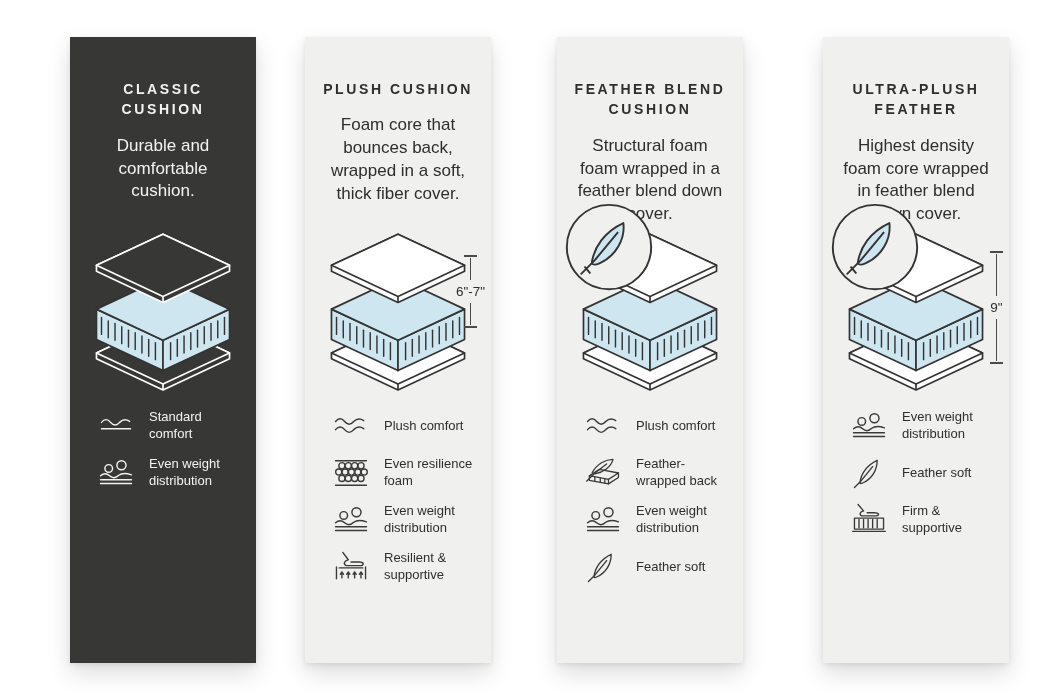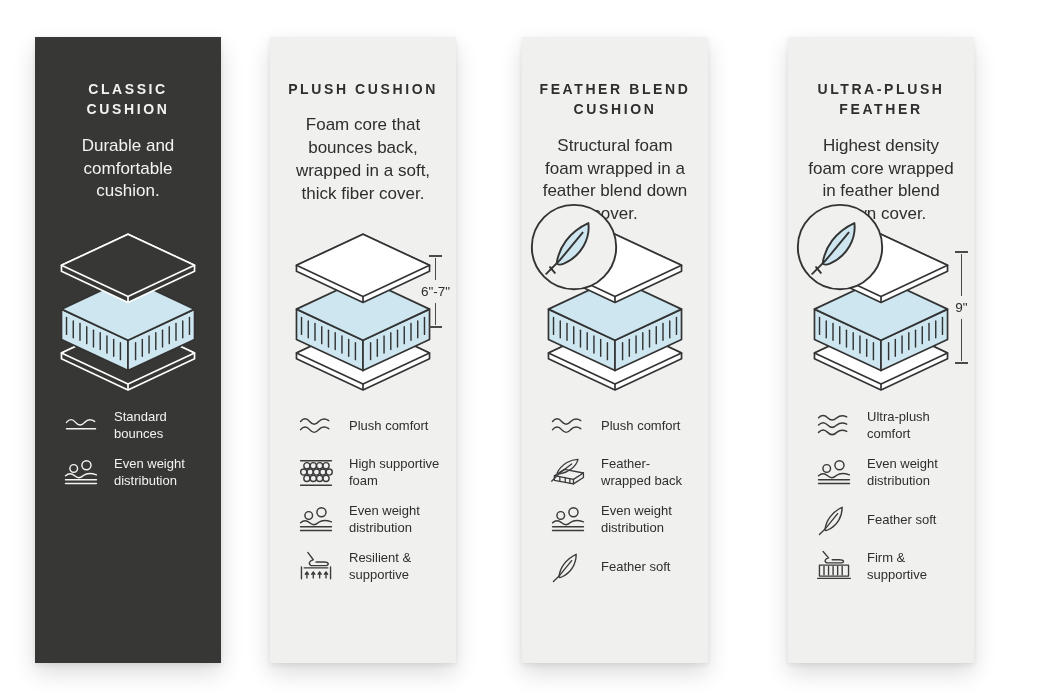--- a/index.html
+++ b/index.html
@@ -6,20 +6,21 @@
   body{
     width:1049px;height:700px;background:#ffffff;
     font-family:"Liberation Sans", sans-serif;
     -webkit-font-smoothing:antialiased;
   }
   .board{position:relative;width:1049px;height:700px;overflow:hidden;}
   .card{
     position:absolute;top:37px;width:186px;height:626px;box-sizing:border-box;
     padding:42px 16px 0;
     box-shadow:0 10px 22px rgba(0,0,0,.14), 0 2px 5px rgba(0,0,0,.08);
+    margin-left:35px;
   }
   .card.dark{
     --bg:#373735; --ink:#f3f3f1; --slab:#373735; --slab-line:#ffffff;
     --foam:#cde6ef; --foam-line:#333333; --icon:#f3f3f1; --dim:#e8e8e6;
     background:var(--bg); color:var(--ink);
   }
   .card.light{
     --bg:#f0f0ef; --ink:#2e2e2e; --slab:#ffffff; --slab-line:#333333;
     --foam:#cde6ef; --foam-line:#333333; --icon:#3a3a3a; --dim:#4a4a4a;
     background:var(--bg); color:var(--ink);
@@ -225,21 +226,21 @@
           <use href="#sym-cushion"></use>
         </svg>
     </div>
     <ul class="features">
       <li class="feature">
         <span class="ficon">
             <svg>
               <use href="#i-wave1"></use>
             </svg>
           </span>
-        <span class="flabel">Standard bounces</span>
+        <span class="flabel">Standard comfort</span>
       </li>
       <li class="feature">
         <span class="ficon">
             <svg>
               <use href="#i-weight"></use>
             </svg>
           </span>
         <span class="flabel">Even weight distribution</span>
       </li>
     </ul>
@@ -268,21 +269,21 @@
             </svg>
           </span>
         <span class="flabel">Plush comfort</span>
       </li>
       <li class="feature">
         <span class="ficon">
             <svg>
               <use href="#i-honeycomb"></use>
             </svg>
           </span>
-        <span class="flabel">High supportive foam</span>
+        <span class="flabel">Even resilience foam</span>
       </li>
       <li class="feature">
         <span class="ficon">
             <svg>
               <use href="#i-weight"></use>
             </svg>
           </span>
         <span class="flabel">Even weight distribution</span>
       </li>
       <li class="feature">
@@ -358,28 +359,20 @@
         <i class="vl"></i>
         <span class="dim-label">9"</span>
         <i class="vl"></i>
         <i class="cap"></i>
       </div>
     </div>
     <ul class="features">
       <li class="feature">
         <span class="ficon">
             <svg>
-              <use href="#i-wave3"></use>
-            </svg>
-          </span>
-        <span class="flabel">Ultra-plush comfort</span>
-      </li>
-      <li class="feature">
-        <span class="ficon">
-            <svg>
               <use href="#i-weight"></use>
             </svg>
           </span>
         <span class="flabel">Even weight distribution</span>
       </li>
       <li class="feature">
         <span class="ficon">
             <svg>
               <use href="#i-feather"></use>
             </svg>

